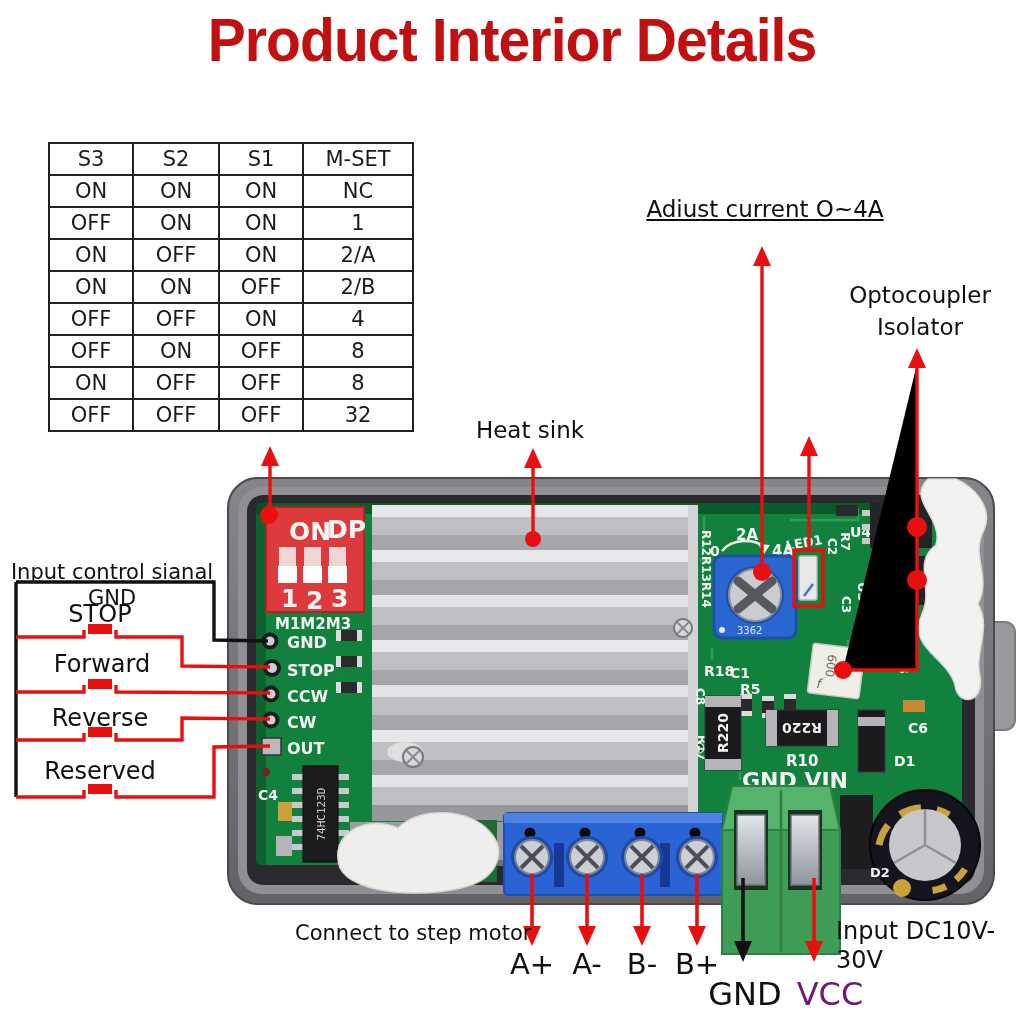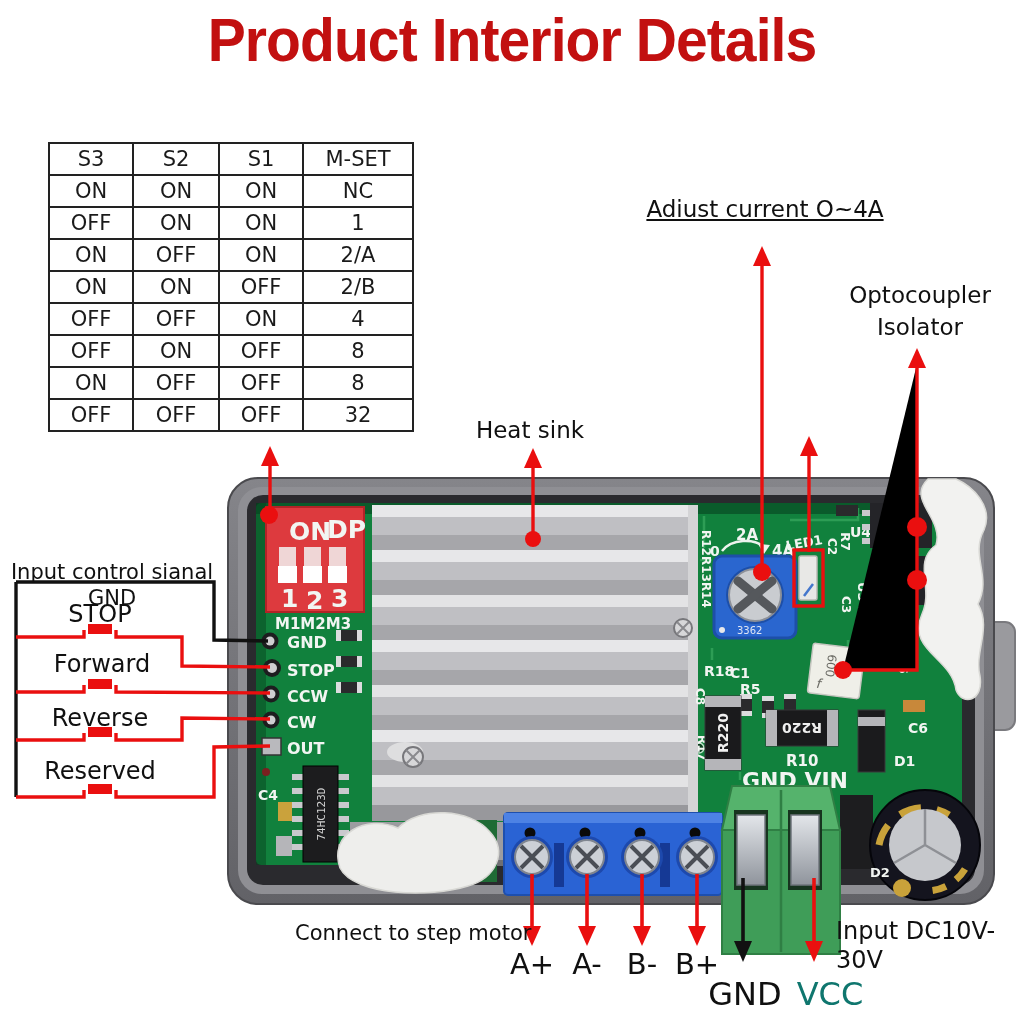--- a/index.html
+++ b/index.html
@@ -8,21 +8,21 @@
   .title{position:absolute;top:4px;left:0;width:1024px;text-align:center;
     font-family:"Liberation Sans",sans-serif;font-weight:bold;font-size:62px;
     color:#c21010;letter-spacing:-1px;transform:scaleX(0.92);}
   table.dip{position:absolute;left:48px;top:97px;border-collapse:collapse;
     font-size:21px;color:#1a1a1a;table-layout:fixed;margin-top:45px;}
   table.dip td,table.dip th{border:2.5px solid #222;text-align:center;font-weight:normal;
     height:30px;padding:0 4px;}
   .c0{width:74px}.c1{width:76px}.c2{width:74px}.c3{width:100px}
   .lbl{position:absolute;color:#101010;line-height:1.2;}
   .ctr{text-align:center;}
-  .red{color:#0f766e;}
+  .red{color:#701a75;}
   svg{position:absolute;left:0;top:0;}
   .sk{fill:#f2f5f2;font-weight:bold;font-family:"DejaVu Sans",sans-serif;}
 </style>
 </head>
 <body>
 
 <div class="stage">
 
   <svg width="1024" height="1024" viewBox="0 0 1024 1024">
     <defs>

